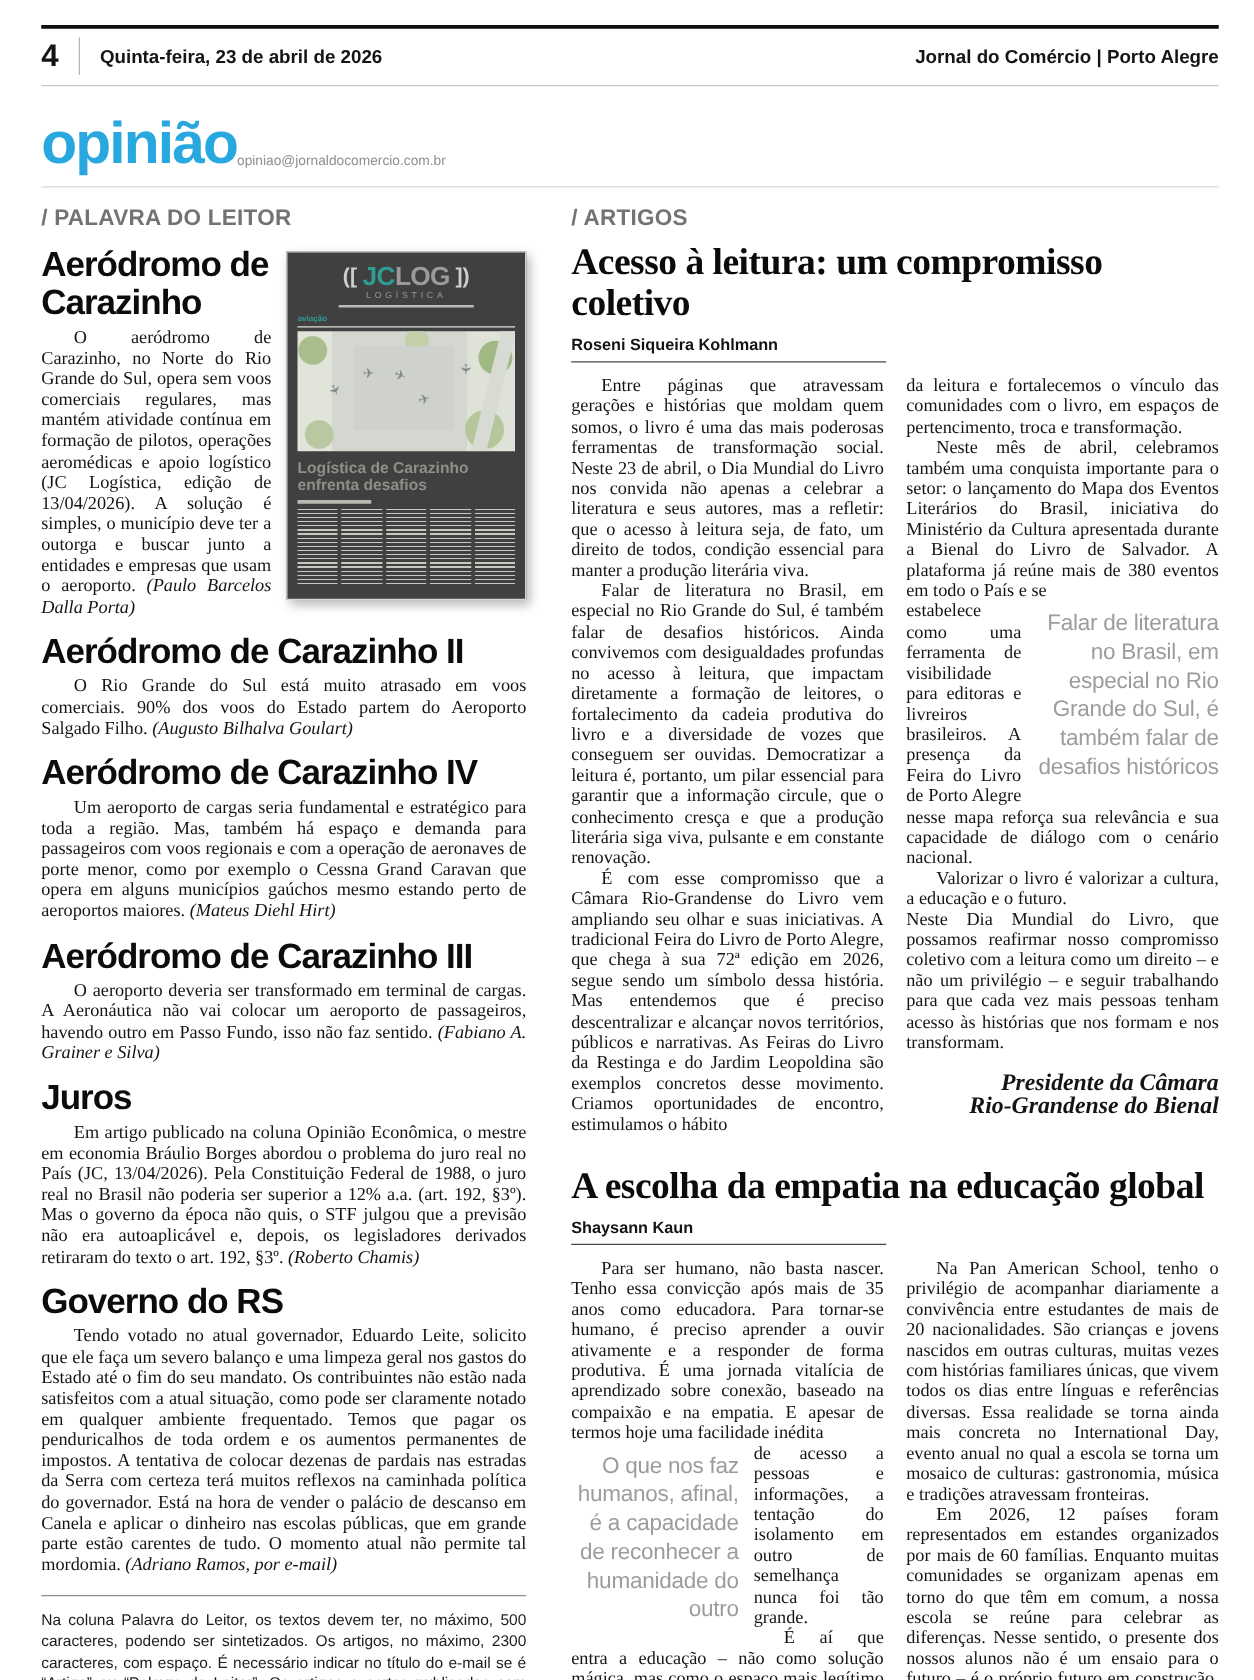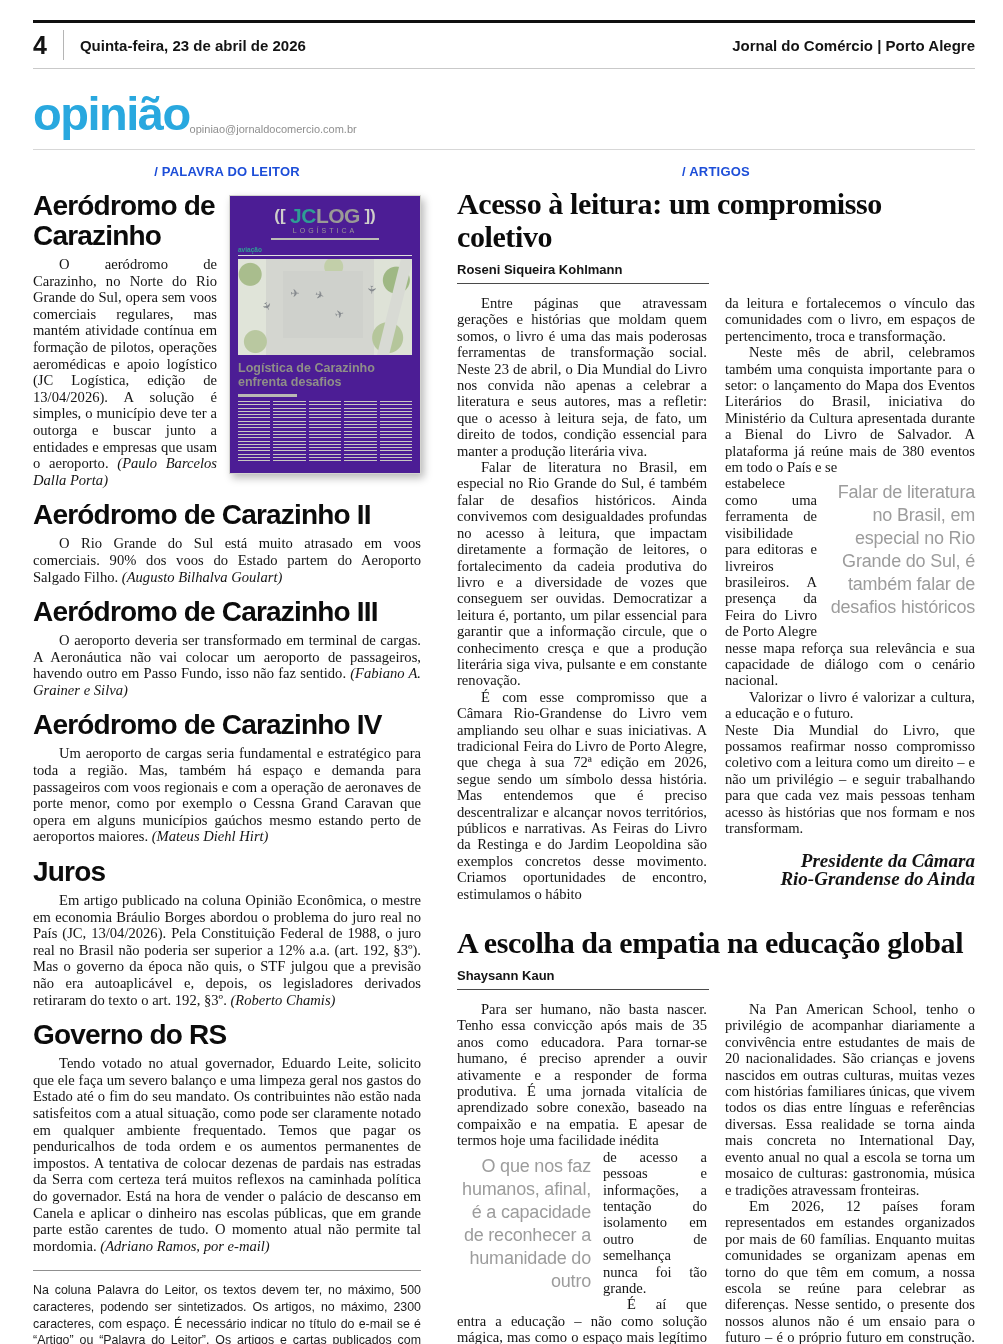--- a/index.html
+++ b/index.html
@@ -22,30 +22,30 @@
   .oprow{display:flex;align-items:flex-end;margin-top:6px;}
   .optitle{margin:0;font-family:"Liberation Sans","DejaVu Sans",sans-serif;
     font-size:47px;font-weight:bold;letter-spacing:-1.5px;color:#29A8DF;line-height:1;}
   .opemail{font-family:"Liberation Sans","DejaVu Sans",sans-serif;font-size:11px;color:#8f8f8f;
     padding-bottom:2px;margin-top:48px;}
   .hr2{border-top:1px solid #d7d7d7;margin-top:12px;}
   
   .cols{display:flex;margin-top:14px;gap:36px;}
   .leftcol{width:388px;flex:none;}
   .rightcol{flex:1;min-width:0;}
-  .kicker{font-family:"Liberation Sans","DejaVu Sans",sans-serif;font-size:13px;font-weight:bold;
-    color:#1d4ed8;letter-spacing:.2px;text-align:center;}
+  .kicker{font-family:"Liberation Sans","DejaVu Sans",sans-serif;font-size:18px;font-weight:bold;
+    color:#737373;letter-spacing:.2px;}
   
   .letter h2{font-family:"Liberation Sans","DejaVu Sans",sans-serif;font-size:28px;line-height:30px;
     font-weight:bold;letter-spacing:-0.8px;color:#0c0c0c;margin:12px 0 5px;}
   .letter p{margin:0;font-size:14.6px;line-height:16.6px;text-align:justify;}
   .letter p.ind{text-indent:26px;}
   .auth{font-style:italic;}
   
-  .clip{float:right;width:192px;margin:4px 0 8px 12px;background:#4c1d95;border:1px solid #d4d4d0;
+  .clip{float:right;width:192px;margin:4px 0 8px 12px;background:#404040;border:1px solid #d4d4d0;
     box-shadow:3px 4px 8px rgba(0,0,0,.28);padding:9px 8px 10px;
     font-family:"Liberation Sans","DejaVu Sans",sans-serif;}
   .clip-mast{text-align:center;line-height:1;}
   .brk{color:#cfcfca;font-size:17px;font-weight:bold;vertical-align:2px;}
   .jc{color:#2E9E94;font-size:21px;font-weight:bold;letter-spacing:-0.5px;}
   .log{color:#9a9a96;font-size:21px;font-weight:bold;letter-spacing:-0.5px;}
   .clip-sub{text-align:center;color:#9a9a96;font-size:7px;letter-spacing:3px;margin-top:1px;}
   .clip-tag{width:62%;height:2px;background:#bcbcb6;margin:4px auto 6px;}
   .clip-kicker{font-size:6.5px;font-weight:bold;color:#2E9E94;border-bottom:1px solid #e0e0dc;
     padding-bottom:2px;margin-bottom:3px;}
@@ -145,27 +145,27 @@
         <h2>Aeródromo de Carazinho</h2>
         <p class="ind"><span>O aeródromo de Carazinho, no Norte do Rio Grande do Sul, opera sem voos comerciais regulares, mas mantém atividade contínua em formação de pilotos, operações aeromédicas e apoio logístico (JC Logística, edição de 13/04/2026). A solução é simples, o município deve ter a outorga e buscar junto a entidades e empresas que usam o aeroporto.</span> <em class="auth">(Paulo Barcelos Dalla Porta)</em></p>
       </article>
 
       <article class="letter">
         <h2>Aeródromo de Carazinho II</h2>
         <p class="ind"><span>O Rio Grande do Sul está muito atrasado em voos comerciais. 90% dos voos do Estado partem do Aeroporto Salgado Filho.</span> <em class="auth">(Augusto Bilhalva Goulart)</em></p>
       </article>
 
       <article class="letter">
+        <h2>Aeródromo de Carazinho IV</h2>
+        <p class="ind"><span>Um aeroporto de cargas seria fundamental e estratégico para toda a região. Mas, também há espaço e demanda para passageiros com voos regionais e com a operação de aeronaves de porte menor, como por exemplo o Cessna Grand Caravan que opera em alguns municípios gaúchos mesmo estando perto de aeroportos maiores.</span> <em class="auth">(Mateus Diehl Hirt)</em></p>
+      </article>
+
+      <article class="letter">
         <h2>Aeródromo de Carazinho III</h2>
         <p class="ind"><span>O aeroporto deveria ser transformado em terminal de cargas. A Aeronáutica não vai colocar um aeroporto de passageiros, havendo outro em Passo Fundo, isso não faz sentido.</span> <em class="auth">(Fabiano A. Grainer e Silva)</em></p>
-      </article>
-
-      <article class="letter">
-        <h2>Aeródromo de Carazinho IV</h2>
-        <p class="ind"><span>Um aeroporto de cargas seria fundamental e estratégico para toda a região. Mas, também há espaço e demanda para passageiros com voos regionais e com a operação de aeronaves de porte menor, como por exemplo o Cessna Grand Caravan que opera em alguns municípios gaúchos mesmo estando perto de aeroportos maiores.</span> <em class="auth">(Mateus Diehl Hirt)</em></p>
       </article>
 
       <article class="letter">
         <h2>Juros</h2>
         <p class="ind"><span>Em artigo publicado na coluna Opinião Econômica, o mestre em economia Bráulio Borges abordou o problema do juro real no País (JC, 13/04/2026). Pela Constituição Federal de 1988, o juro real no Brasil não poderia ser superior a 12% a.a. (art. 192, §3º). Mas o governo da época não quis, o STF julgou que a previsão não era autoaplicável e, depois, os legisladores derivados retiraram do texto o art. 192, §3º.</span> <em class="auth">(Roberto Chamis)</em></p>
       </article>
 
       <article class="letter">
         <h2>Governo do RS</h2>
         <p class="ind"><span>Tendo votado no atual governador, Eduardo Leite, solicito que ele faça um severo balanço e uma limpeza geral nos gastos do Estado até o fim do seu mandato. Os contribuintes não estão nada satisfeitos com a atual situação, como pode ser claramente notado em qualquer ambiente frequentado. Temos que pagar os penduricalhos de toda ordem e os aumentos permanentes de impostos. A tentativa de colocar dezenas de pardais nas estradas da Serra com certeza terá muitos reflexos na caminhada política do governador. Está na hora de vender o palácio de descanso em Canela e aplicar o dinheiro nas escolas públicas, que em grande parte estão carentes de tudo. O momento atual não permite tal mordomia.</span> <em class="auth">(Adriano Ramos, por e-mail)</em></p>
@@ -188,21 +188,21 @@
           </div>
           <div class="art-col clearfix">
             <p>da leitura e fortalecemos o vínculo das comunidades com o livro, em espaços de pertencimento, troca e transformação.</p>
             <p class="ind">Neste mês de abril, celebramos também uma conquista importante para o setor: o lançamento do Mapa dos Eventos Literários do Brasil, iniciativa do Ministério da Cultura apresentada durante a Bienal do Livro de Salvador. A plataforma já reúne mais de 380 eventos em todo o País e se</p>
             <aside class="pq pq-right">Falar de literatura no Brasil, em especial no Rio Grande do Sul, é também falar de desafios históricos</aside>
             <p>estabelece como uma ferramenta de visibilidade para editoras e livreiros brasileiros. A presença da Feira do Livro de Porto Alegre nesse mapa reforça sua relevância e sua capacidade de diálogo com o cenário nacional.</p>
             <p class="ind">Valorizar o livro é valorizar a cultura, a educação e o futuro.</p>
             <p>Neste Dia Mundial do Livro, que possamos reafirmar nosso compromisso coletivo com a leitura como um direito – e não um privilégio – e seguir trabalhando para que cada vez mais pessoas tenham acesso às histórias que nos formam e nos transformam.</p>
             <div class="art-byline">
               <div>Presidente da Câmara</div>
-              <div>Rio-Grandense do Ainda</div>
+              <div>Rio-Grandense do Bienal</div>
             </div>
           </div>
         </div>
       </article>
 
       <article class="article">
         <h2 class="art-title">A escolha da empatia na educação global</h2>
         <div class="art-author">Shaysann Kaun</div>
         <div class="art-cols">
           <div class="art-col clearfix">

